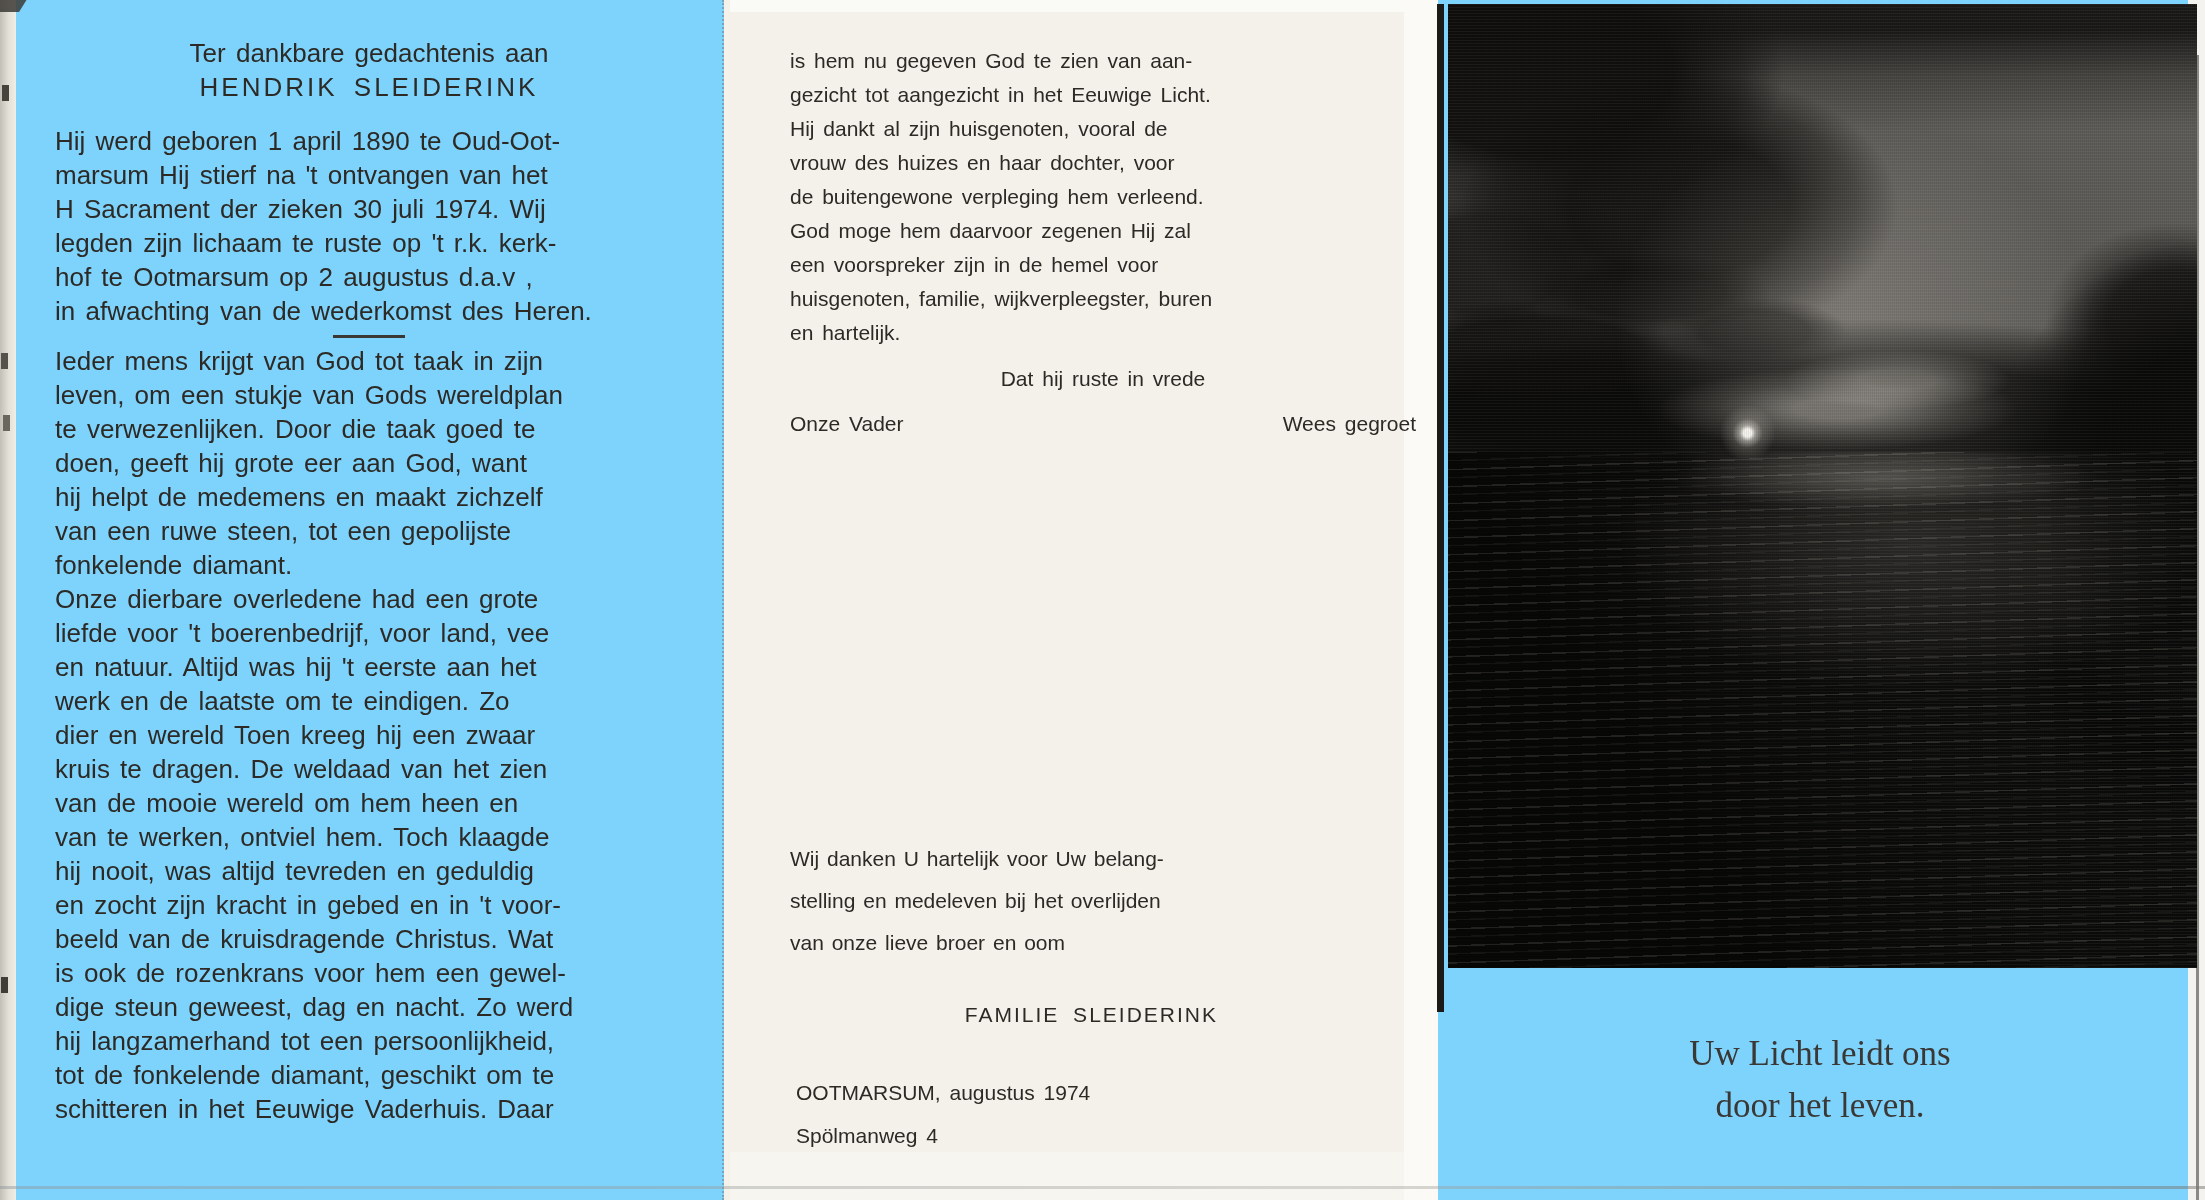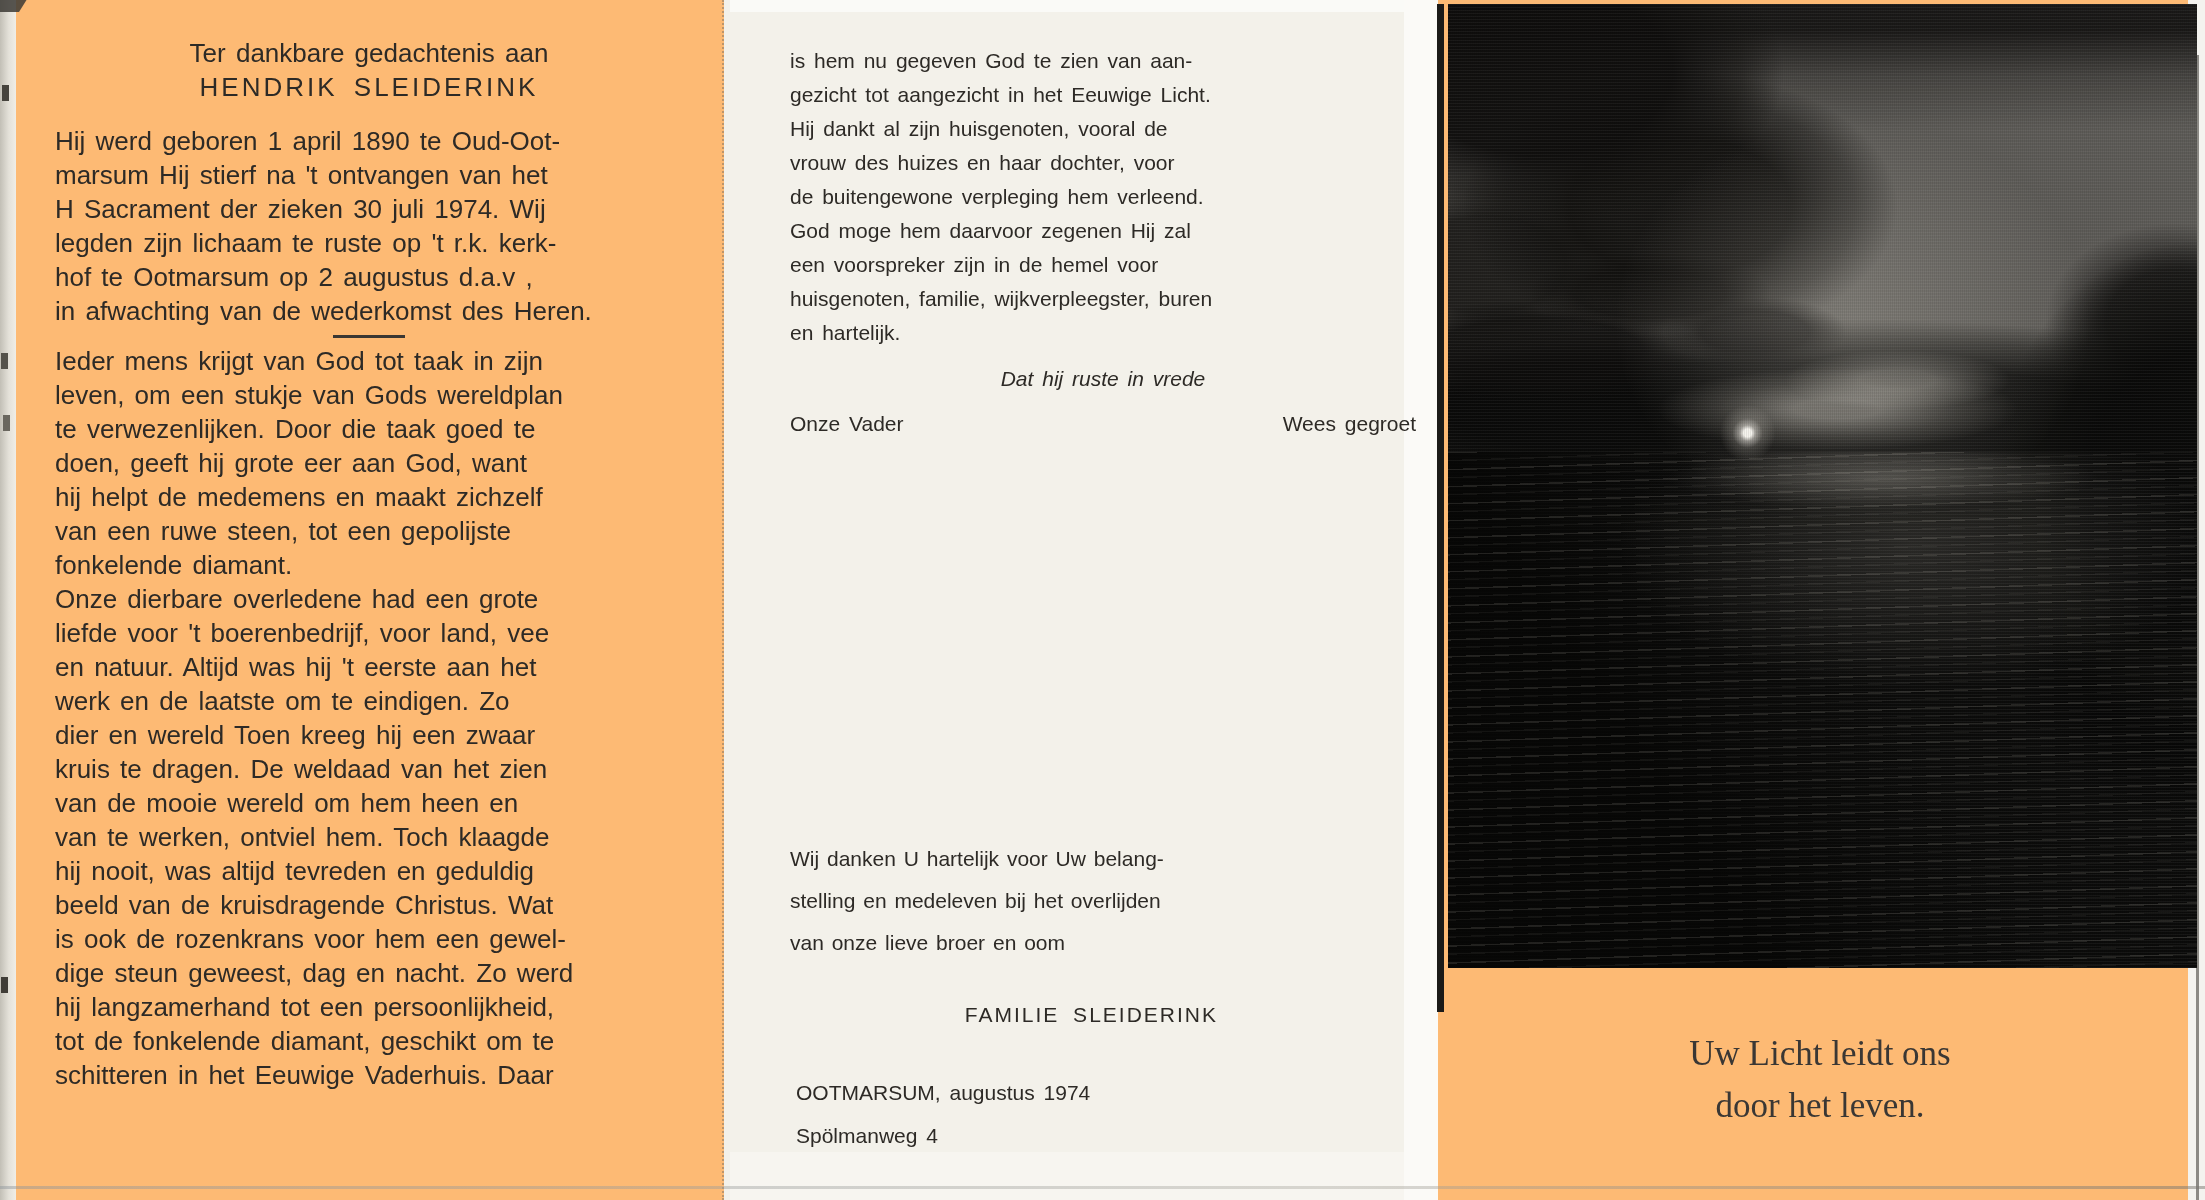--- a/index.html
+++ b/index.html
@@ -1,17 +1,17 @@
 <!DOCTYPE html>
 <html><head>
 <meta charset="utf-8">
 <style>
   html,body{margin:0;padding:0;}
   body{width:2205px;height:1200px;background:#e8e5de;font-family:"Liberation Sans",sans-serif;}
-  .page{position:relative;width:2205px;height:1200px;overflow:hidden;background:#fdba74;}
+  .page{position:relative;width:2205px;height:1200px;overflow:hidden;background:#7dd3fc;}
 
   
   .left-edge{position:absolute;left:0;top:0;width:16px;height:1200px;
     background:linear-gradient(90deg,#c2bfb6 0,#e4e1d9 55%,#f0ede5 100%);}
   .edge-mark{position:absolute;left:2px;top:85px;width:7px;height:16px;background:#46433d;
     box-shadow:-1px 268px 0 #55524b,1px 330px 0 #6a675f,-1px 892px 0 #403d37;}
   .corner-speck{position:absolute;left:-6px;top:-4px;width:30px;height:16px;background:#3c3a35;
     transform:skewX(-32deg);opacity:.85;}
   .fold-line{position:absolute;left:722px;top:0;width:0;height:1200px;
     border-left:2px dotted rgba(110,105,95,.45);}
@@ -29,21 +29,21 @@
   .ink{color:#2d2a26;}
   .panel-left{position:absolute;left:55px;top:36px;width:628px;font-size:26px;line-height:34px;
     word-spacing:3px;}
   .center{text-align:center;}
   .deceased-name{letter-spacing:3px;word-spacing:6px;}
   .para1{margin-top:20px;}
   .rule{width:72px;height:0;border-top:3px solid #3a3733;margin:7px auto 6px auto;}
   .panel-mid{position:absolute;left:790px;top:0;width:626px;height:1200px;font-size:21px;
     line-height:34px;word-spacing:3px;}
   .m-para1{position:absolute;left:0;top:44px;width:626px;}
-  .m-rest{position:absolute;left:0;top:362px;width:626px;text-align:center;font-style:italic;}
+  .m-rest{position:absolute;left:0;top:362px;width:626px;text-align:center;}
   .m-prayers{position:absolute;left:0;top:407px;width:626px;display:flex;justify-content:space-between;}
   .m-thanks{position:absolute;left:0;top:838px;width:626px;line-height:42px;word-spacing:2px;}
   .m-family{position:absolute;left:2px;top:998px;width:626px;text-align:right;padding-right:200px;
     box-sizing:border-box;letter-spacing:2px;word-spacing:6px;}
   .m-place{position:absolute;left:6px;top:1076px;}
   .m-address{position:absolute;left:6px;top:1119px;}
 
   
   .photo-border{position:absolute;left:1437px;top:4px;width:7px;height:1008px;background:#1b1a18;}
   .photo{position:absolute;left:1448px;top:4px;width:749px;height:964px;background-color:#5d5b57;
@@ -128,20 +128,21 @@
     <div>
         <div class="tline">Onze dierbare overledene had een grote</div>
         <div class="tline">liefde voor 't boerenbedrijf, voor land, vee</div>
         <div class="tline">en natuur. Altijd was hij 't eerste aan het</div>
         <div class="tline">werk en de laatste om te eindigen. Zo</div>
         <div class="tline">dier en wereld  Toen kreeg hij een zwaar</div>
         <div class="tline">kruis te dragen. De weldaad van het zien</div>
         <div class="tline">van de mooie wereld om hem heen en</div>
         <div class="tline">van te werken, ontviel hem. Toch klaagde</div>
         <div class="tline">hij nooit, was altijd tevreden en geduldig</div>
+        <div class="tline">en zocht zijn kracht in gebed en in 't voor-</div>
         <div class="tline">beeld van de kruisdragende Christus. Wat</div>
         <div class="tline">is ook de rozenkrans voor hem een gewel-</div>
         <div class="tline">dige steun geweest, dag en nacht. Zo werd</div>
         <div class="tline">hij langzamerhand tot een persoonlijkheid,</div>
         <div class="tline">tot de fonkelende diamant, geschikt om te</div>
         <div class="tline">schitteren in het Eeuwige Vaderhuis. Daar</div>
       </div>
   </div>
 
   <div class="panel-mid ink">

